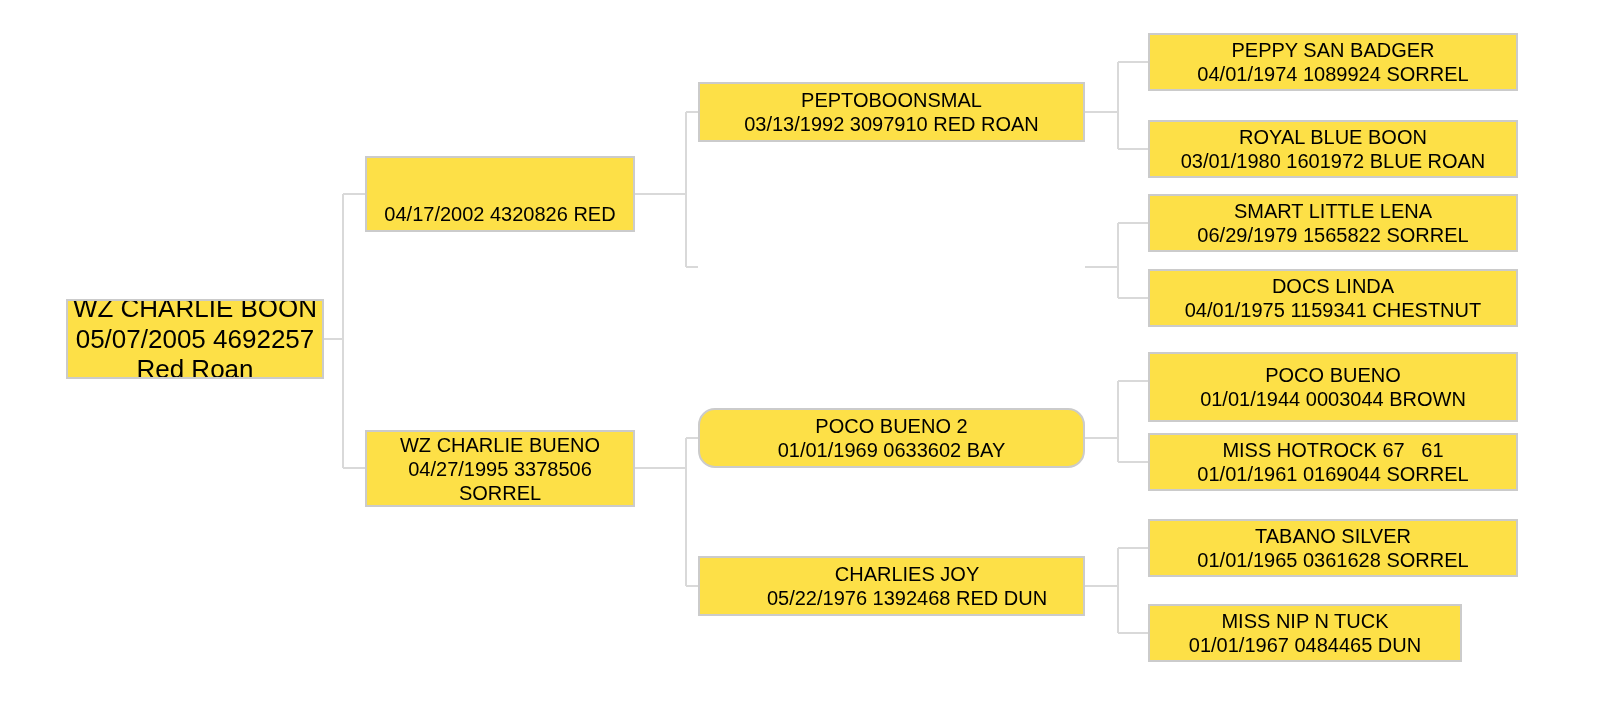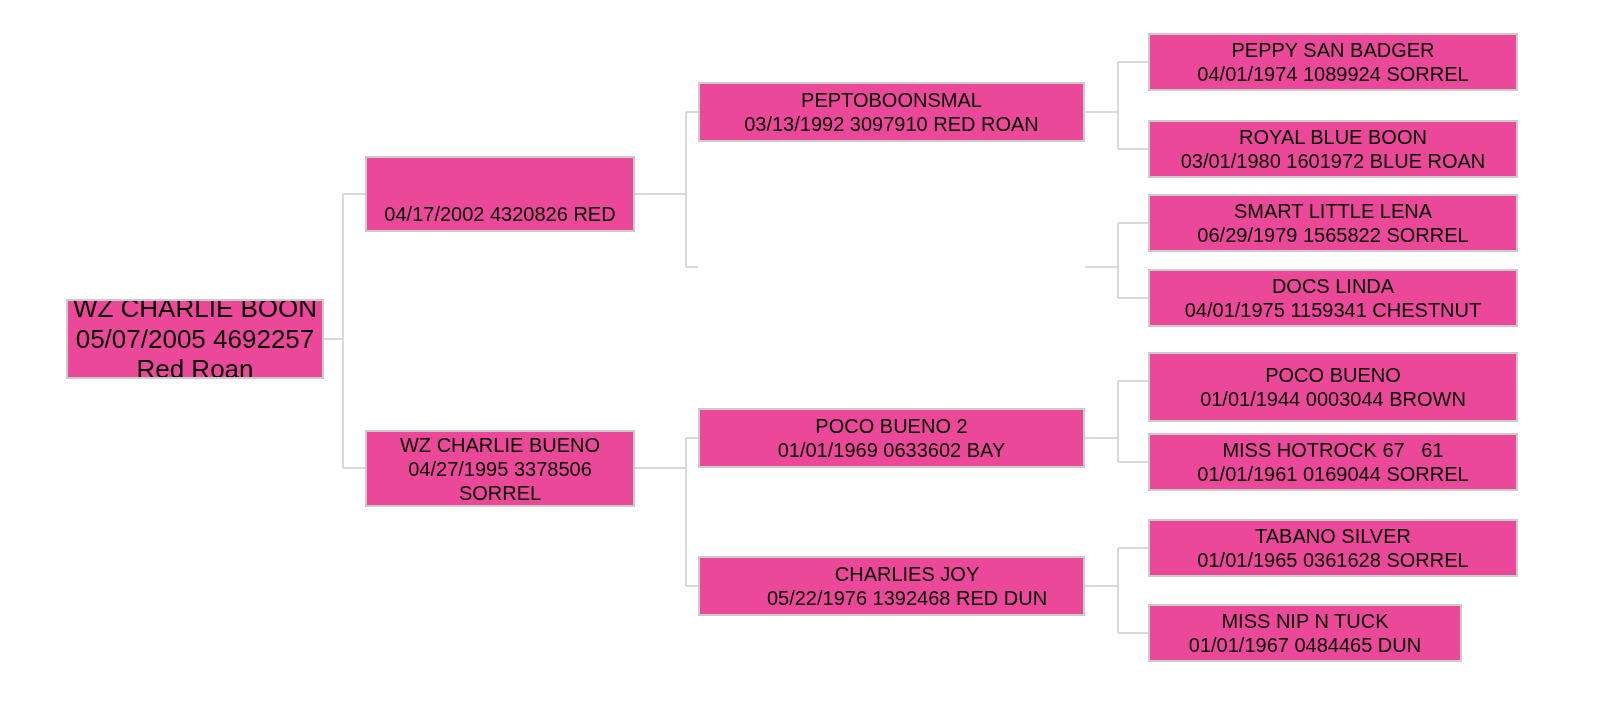--- a/index.html
+++ b/index.html
@@ -26,40 +26,40 @@
     left:0;top:0;
     width:1604px;height:712px;
   }
   svg.connectors path{
     stroke:var(--line,#d9d9d9);
     stroke-width:2;
     fill:none;
   }
   .node{
     position:absolute;
-    background:#ec4899;
+    background:#fde047;
     border:2px solid var(--box-border,#cbcbcb);
     display:flex;
     flex-direction:column;
     justify-content:center;
     text-align:center;
     font-size:20px;
     line-height:1.2;
     overflow:hidden;
   }
   .node .name,.node .detail{width:100%;}
   
   .g1a{left:66px;top:299px;width:258px;height:80px;font-size:26px;line-height:1.18;}
   
   .g2a{left:365px;top:156px;width:270px;height:76px;gap:40px;}
   .g2b{left:365px;top:430px;width:270px;height:77px;}
   
   .g3a{left:698px;top:82px;width:387px;height:60px;}
   .g3b{left:698px;top:237px;width:387px;height:60px;}
-  .g3c{left:698px;top:408px;width:387px;height:60px;}
+  .g3c{left:698px;top:408px;width:387px;height:60px;border-radius:17px;}
   .g3d{left:698px;top:556px;width:387px;height:60px;padding-left:31px;}
   
   .g4a{left:1148px;top:33px;width:370px;height:58px;}
   .g4b{left:1148px;top:120px;width:370px;height:58px;}
   .g4c{left:1148px;top:194px;width:370px;height:58px;}
   .g4d{left:1148px;top:269px;width:370px;height:58px;}
   .g4e{left:1148px;top:352px;width:370px;height:70px;}
   .g4f{left:1148px;top:433px;width:370px;height:58px;}
   .g4g{left:1148px;top:519px;width:370px;height:58px;}
   .g4h{left:1148px;top:604px;width:314px;height:58px;}

